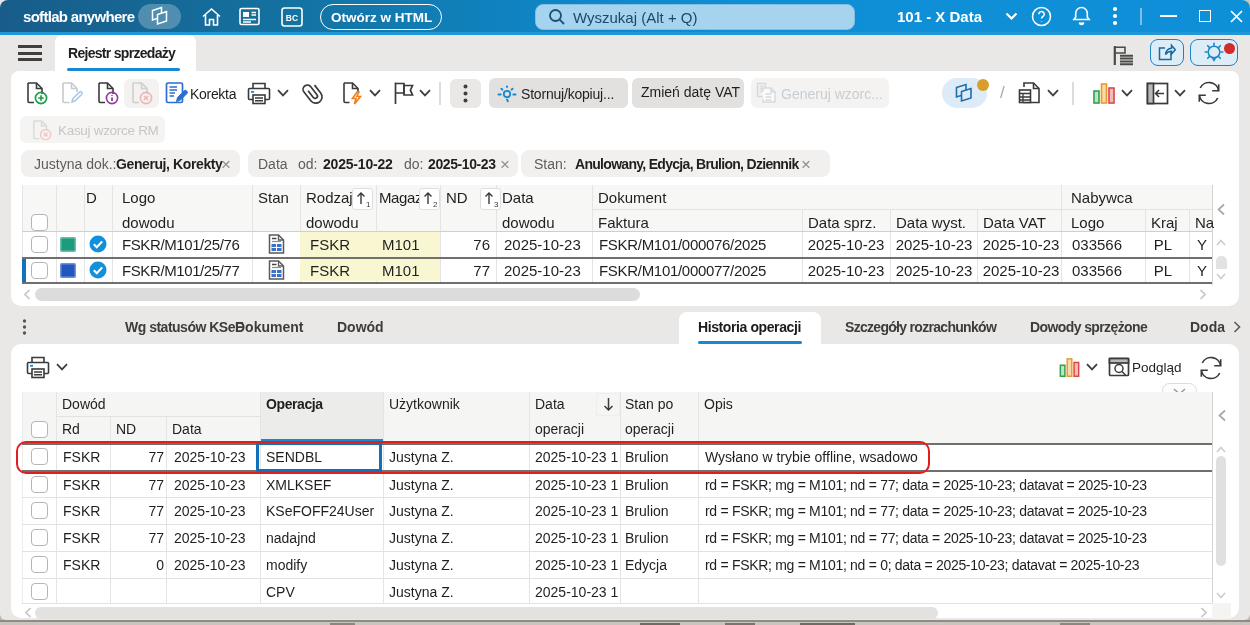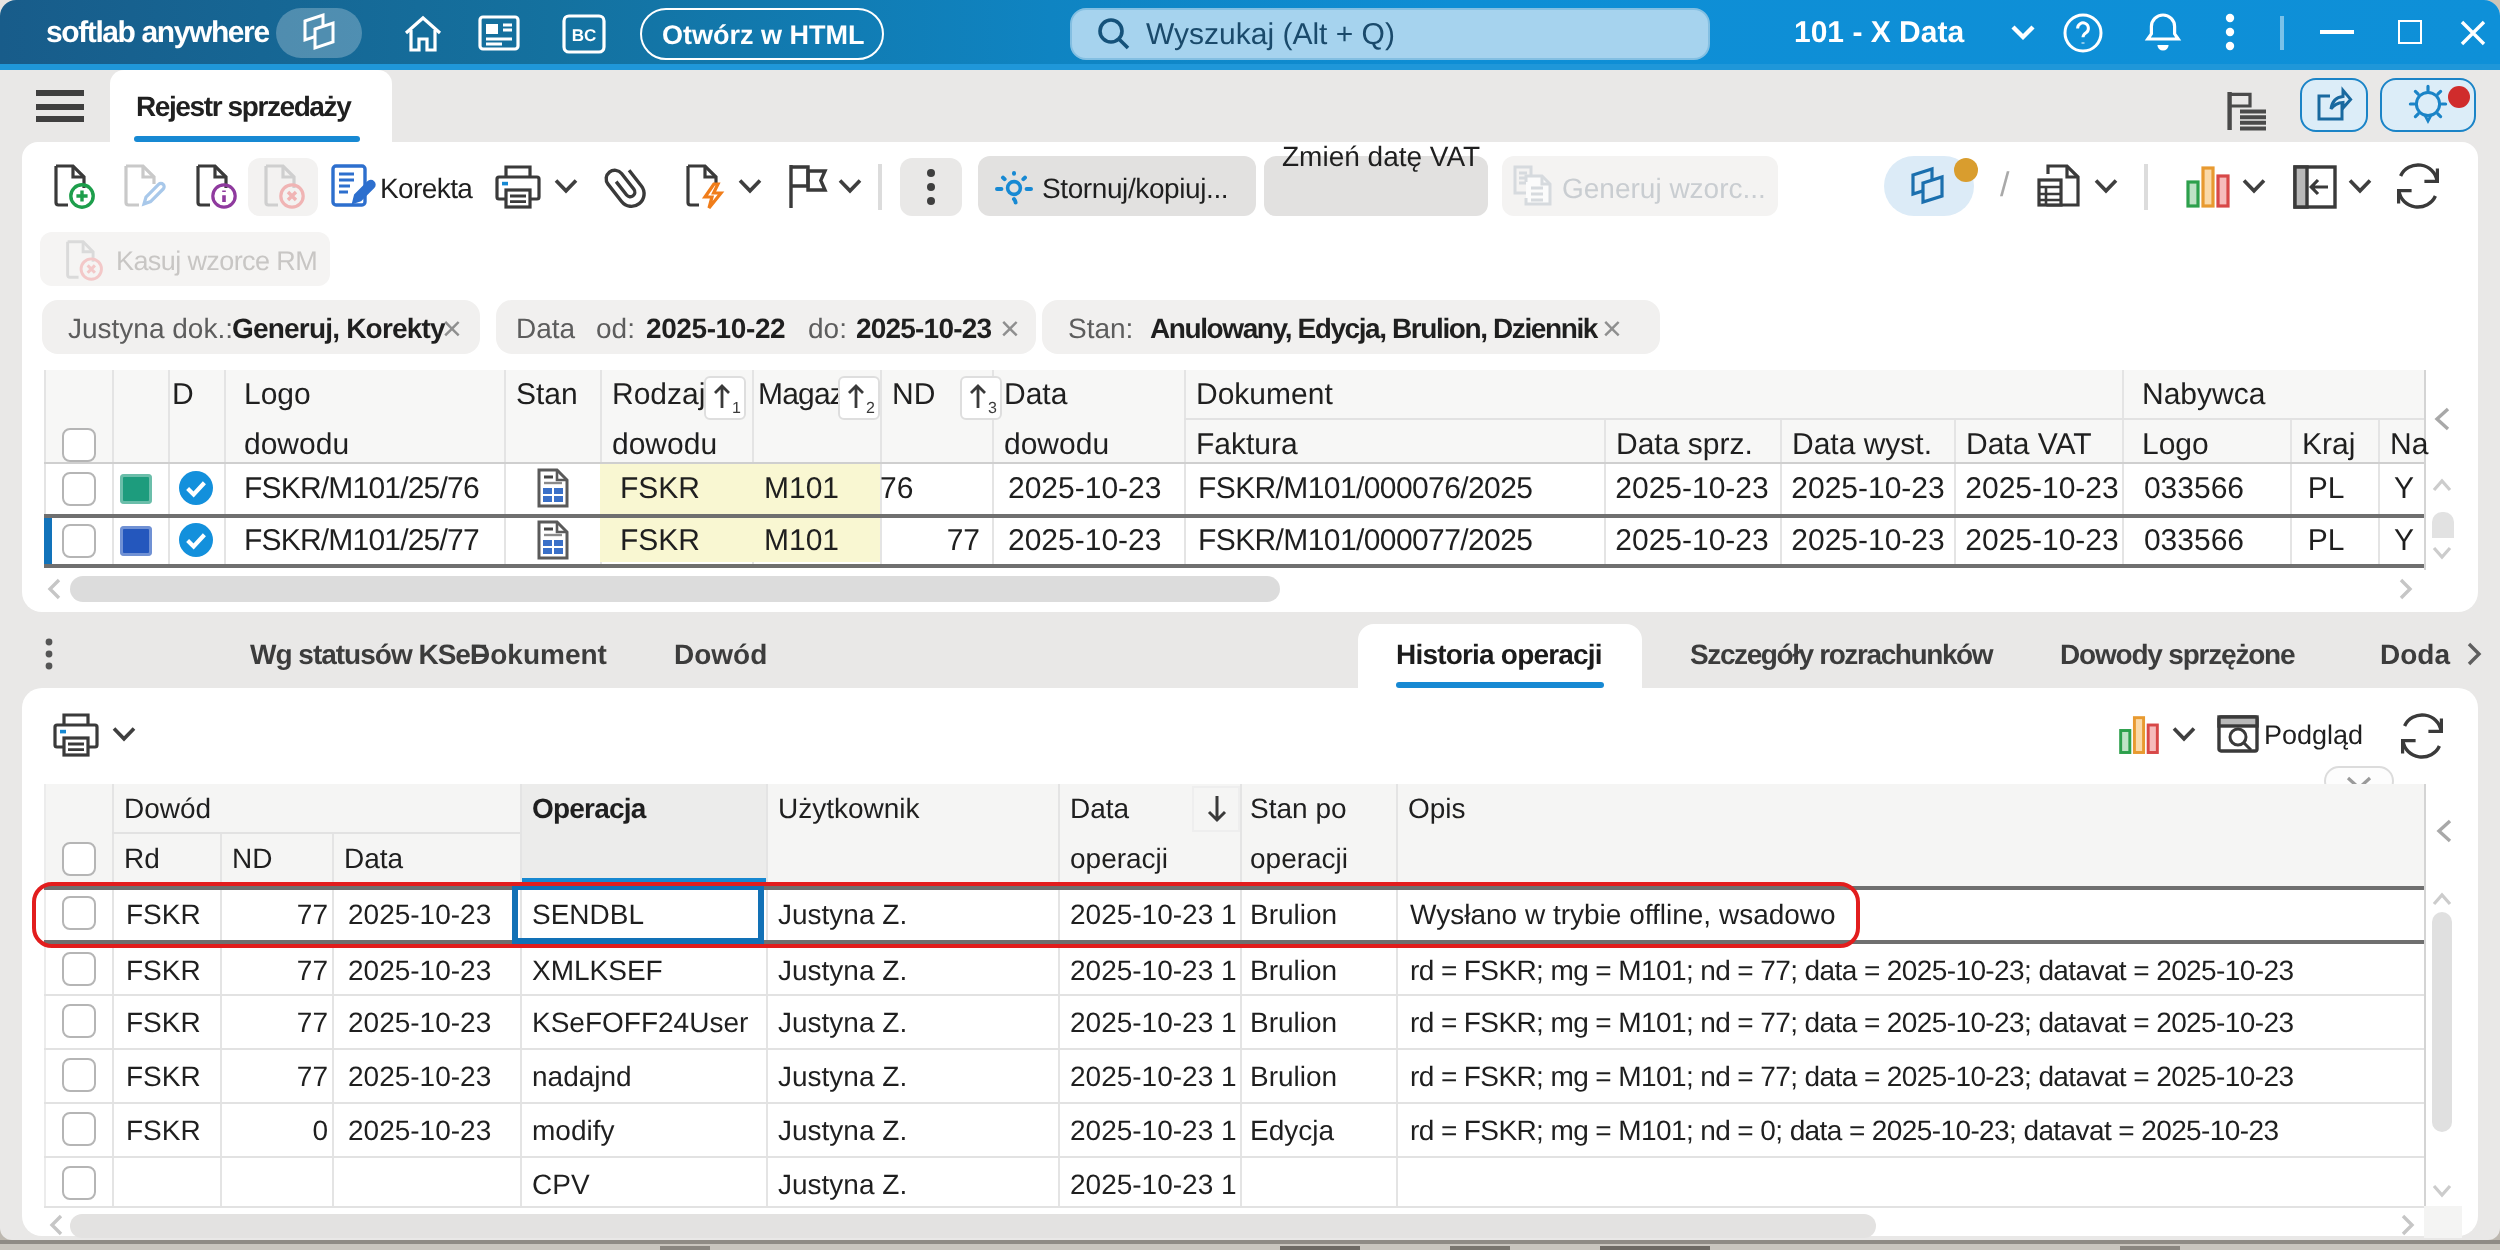--- a/index.html
+++ b/index.html
@@ -198,21 +198,21 @@
   </svg>
 
   <div class="abs" style="left:489px;top:78px;width:139px;height:30px;background:#e2e1e0;border-radius:6px;"></div>
   <svg style="left:497px;top:85px;" width="20" height="17" viewBox="0 0 20 17" fill="none" stroke="#1789d3" stroke-width="1.8" stroke-linecap="round">
     <circle cx="10" cy="9" r="3.2"></circle>
     <path d="M10 1.5 v.4 M15.5 3.8 l-.8.8 M4.5 3.8 l.8.8 M1.5 9.5 h2.2 M16.3 9.5 h2.2 M10 14.5 c.8 1 .8 1 .8 1.8" stroke-width="2"></path>
   </svg>
   <div class="t f4" style="left:521px;top:87px;letter-spacing:-.2px;">Stornuj/kopiuj...</div>
 
   <div class="abs" style="left:632px;top:78px;width:112px;height:30px;background:#e2e1e0;border-radius:6px;"></div>
-  <div class="t f4" style="left:641px;top:71px;">Zmień datę VAT</div>
+  <div class="t f4" style="left:641px;top:85px;">Zmień datę VAT</div>
 
   <div class="abs" style="left:751px;top:78px;width:138px;height:30px;background:#f4f3f2;border-radius:6px;"></div>
   <svg style="left:756px;top:82px;" width="22" height="22" viewBox="0 0 22 22" fill="none" stroke="#d6dade" stroke-width="1.5">
     <path d="M1.5 1.5 h8 v13 h-8 z M3.5 4.5 h4 M3.5 7 h4 M3.5 9.5 h4"></path>
     <path d="M7 17 v3 h12 v-10 l-4 -4 h-8 v3" fill="#fbfbfb"></path>
     <path d="M15 6 v4 h4 M9.5 12 h6 M9.5 15 h6 M9.5 18 h6"></path>
   </svg>
   <div class="t f4" style="left:781px;top:87px;color:#c9cdd1;">Generuj wzorc...</div>
 
   <div class="abs" style="left:942px;top:78px;width:45px;height:30px;background:#dcebf7;border-radius:15px;"></div>
@@ -356,21 +356,21 @@
   <svg class="stanico" style="left:268px;top:234px;" width="17" height="20" viewBox="0 0 17 20" fill="none">
       <path d="M1.5 1 h9 l5 5 v13 h-14 z" stroke="#5a5a5a" stroke-width="1.5"></path>
       <path d="M10.5 1 v5 h5" stroke="#5a5a5a" stroke-width="1.3"></path>
       <rect x="3.5" y="10" width="10" height="7" fill="#3a70c8"></rect>
       <path d="M3.5 13.5 h10 M8.5 10 v7" stroke="#fff" stroke-width="1"></path>
       <path d="M4 4.5 h4.5" stroke="#444" stroke-width="1.5"></path>
       <path d="M4 7.5 h9" stroke="#8a8a8a" stroke-width="1.2"></path>
     </svg>
   <div class="t" style="left:310px;top:237px;">FSKR</div>
   <div class="t" style="left:382px;top:237px;">M101</div>
-  <div class="t" style="left:440px;width:50px;top:237px;text-align:left;">76</div>
+  <div class="t" style="left:440px;width:50px;top:237px;text-align:right;">76</div>
   <div class="t" style="left:504px;top:237px;">2025-10-23</div>
   <div class="t" style="left:599px;top:237px;letter-spacing:-.3px;">FSKR/M101/000076/2025</div>
   <div class="t" style="left:846px;top:237px;transform:translateX(-50%);">2025-10-23</div>
   <div class="t" style="left:934px;top:237px;transform:translateX(-50%);">2025-10-23</div>
   <div class="t" style="left:1021px;top:237px;transform:translateX(-50%);">2025-10-23</div>
   <div class="t" style="left:1097px;top:237px;transform:translateX(-50%);">033566</div>
   <div class="t" style="left:1163px;top:237px;transform:translateX(-50%);">PL</div>
   <div class="t" style="left:1202px;top:237px;transform:translateX(-50%);">Y</div>
 
   <div class="abs" style="left:22px;top:256.5px;width:1190px;height:2.2px;background:#6f6f6f;"></div>

